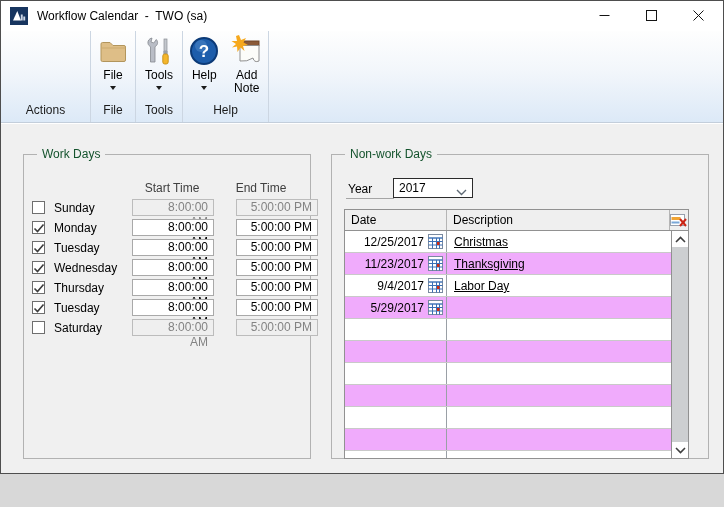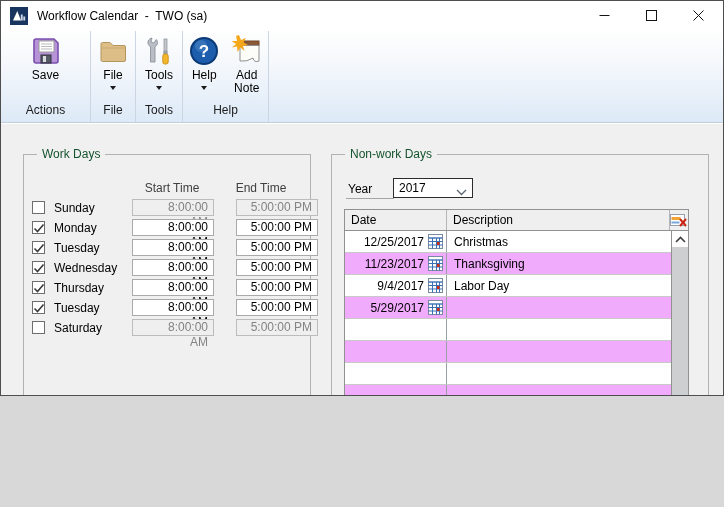--- a/index.html
+++ b/index.html
@@ -1,18 +1,18 @@
 <!DOCTYPE html>
 <html><head>
 <meta charset="utf-8">
 <style>
   html,body{margin:0;padding:0;background:#d8d8d8;}
   *{box-sizing:border-box;}
   .window{
-    position:relative;width:724px;height:396px;background:#fff;
+    position:relative;width:724px;height:474px;background:#fff;
     border:1px solid #4e4e4e;overflow:hidden;
     font-family:"Liberation Sans",sans-serif;font-size:12px;color:#000;
   }
   
   .titlebar{position:absolute;top:0;left:0;right:0;height:30px;background:#fff;}
   .app-icon{position:absolute;left:9px;top:6px;width:18px;height:18px;}
   .title-text{position:absolute;left:36px;top:8px;font-size:12px;color:#000;white-space:pre;}
   .winbtn{position:absolute;top:0;width:36px;height:29px;display:flex;align-items:center;justify-content:center;}
   .winbtn svg{display:block;}
   .btn-min{left:585px;} .btn-max{left:632px;} .btn-close{left:679px;}
@@ -55,21 +55,21 @@
   .year-combo{position:absolute;left:61px;top:23px;width:80px;height:20px;border:1px solid #2b2b2b;background:#fff;padding-left:28px;}
   .year-value{position:absolute;left:5px;top:2px;font-size:12px;}
   .combo-chevron{position:absolute;right:5px;top:6px;}
   
   .nw-table{position:absolute;left:12px;top:54px;width:345px;height:250px;border:1px solid #919191;background:#fff;overflow:hidden;}
   .nw-header{position:absolute;top:0;left:0;right:0;height:21px;background:#efefef;border-bottom:1px solid #919191;}
   .hdr-date{position:absolute;left:6px;top:3px;} .hdr-desc{position:absolute;left:108px;top:3px;}
   .hdr-divider{position:absolute;left:101px;top:0;bottom:0;width:1px;background:#b5b5b5;}
   .hdr-divider2{position:absolute;right:18px;top:0;bottom:0;width:1px;background:#b5b5b5;}
   .hdr-delete{position:absolute;right:1px;top:2px;width:17px;height:16px;}
-  .nw-body{position:absolute;top:21px;left:0;right:17px;bottom:0;overflow:hidden;}
+  .nw-body{position:absolute;top:21px;left:0;right:17px;bottom:0;overflow:hidden;text-decoration:underline;}
   .trow{display:flex;height:22px;border-bottom:1px solid #c9c9c9;background:#fff;}
   .trow.alt{background:#f0abfc;}
   .cell-date{width:102px;position:relative;border-right:1px solid #9aa0a6;}
   .date-text{position:absolute;right:22px;top:4px;font-size:12px;}
   .cal-btn{position:absolute;right:3px;top:3px;width:15px;height:15px;}
   .cell-desc{flex:1;position:relative;padding:4px 0 0 7px;font-size:12px;}
   .caret{display:inline-block;width:1px;height:12px;background:#000;vertical-align:-2px;margin-left:1px;}
   
   .vscroll{position:absolute;top:21px;right:0;bottom:0;width:17px;background:#fff;border-left:1px solid #919191;}
   .sb-up,.sb-down{position:absolute;left:0;right:0;height:16px;display:flex;align-items:center;justify-content:center;background:#fff;}
@@ -106,34 +106,20 @@
           <line x1="0.5" y1="0.5" x2="10.5" y2="10.5" stroke="#141414" stroke-width="1"></line>
           <line x1="10.5" y1="0.5" x2="0.5" y2="10.5" stroke="#141414" stroke-width="1"></line>
         </svg>
     </span>
   </div>
 
   <div class="ribbon">
 
     <div class="rgroup g-actions">
       <div class="rbuttons">
-        <div class="rbtn">
-          <span class="icon">
-            <svg width="32" height="32" viewBox="0 0 32 32">
-              <path d="M4 6 Q4 4 6 4 H24 L28 8 V26 Q28 28 26 28 H6 Q4 28 4 26 Z" fill="#b793d8" stroke="#7b4fae" stroke-width="1.6"></path>
-              <rect x="9" y="6" width="15" height="11" fill="#ffffff" stroke="#9b9b9b"></rect>
-              <line x1="11" y1="9" x2="22" y2="9" stroke="#b9b9b9"></line>
-              <line x1="11" y1="11.5" x2="22" y2="11.5" stroke="#b9b9b9"></line>
-              <line x1="11" y1="14" x2="22" y2="14" stroke="#b9b9b9"></line>
-              <rect x="11" y="20" width="10" height="8" fill="#565b67" stroke="#30333b"></rect>
-              <rect x="13" y="21" width="3" height="6" fill="#d9dbdf"></rect>
-            </svg>
-          </span>
-          <span class="lbl">Save</span>
-        </div>
       </div>
       <div class="rglabel">Actions</div>
     </div>
 
     <div class="rgroup g-file">
       <div class="rbuttons">
         <div class="rbtn">
           <span class="icon">
             <svg width="32" height="32" viewBox="0 0 32 32">
               <path d="M4 9 Q4 7.5 5.5 7.5 H13 L16 10.5 H27 Q28.5 10.5 28.5 12 V25 Q28.5 26.5 27 26.5 H5.5 Q4 26.5 4 25 Z" fill="#debe87" stroke="#b2955c"></path>

